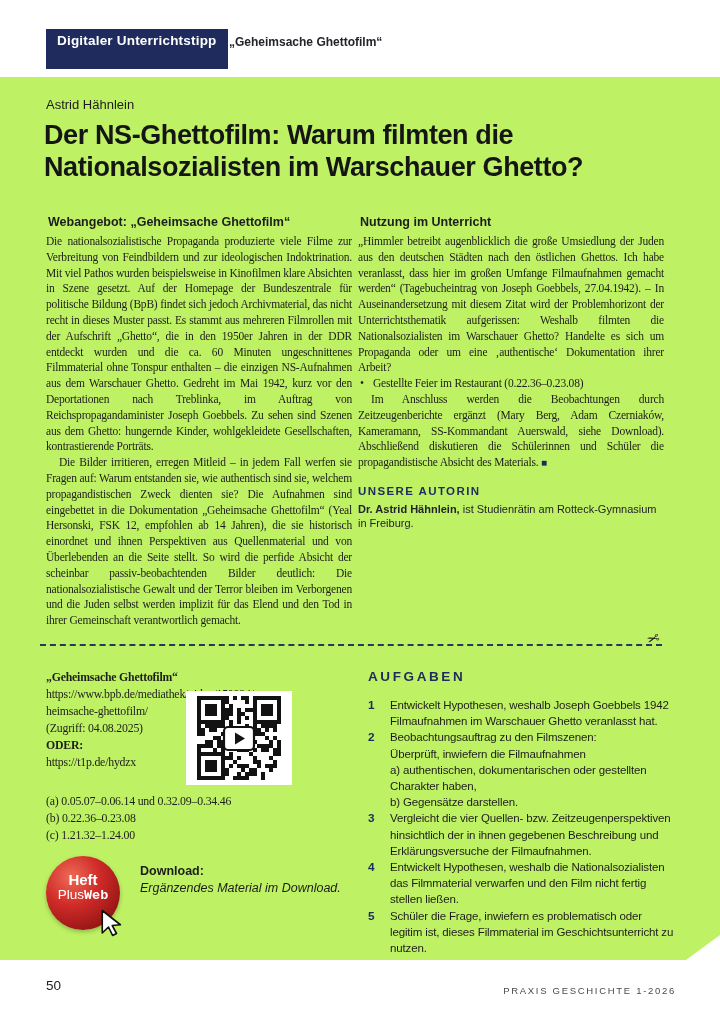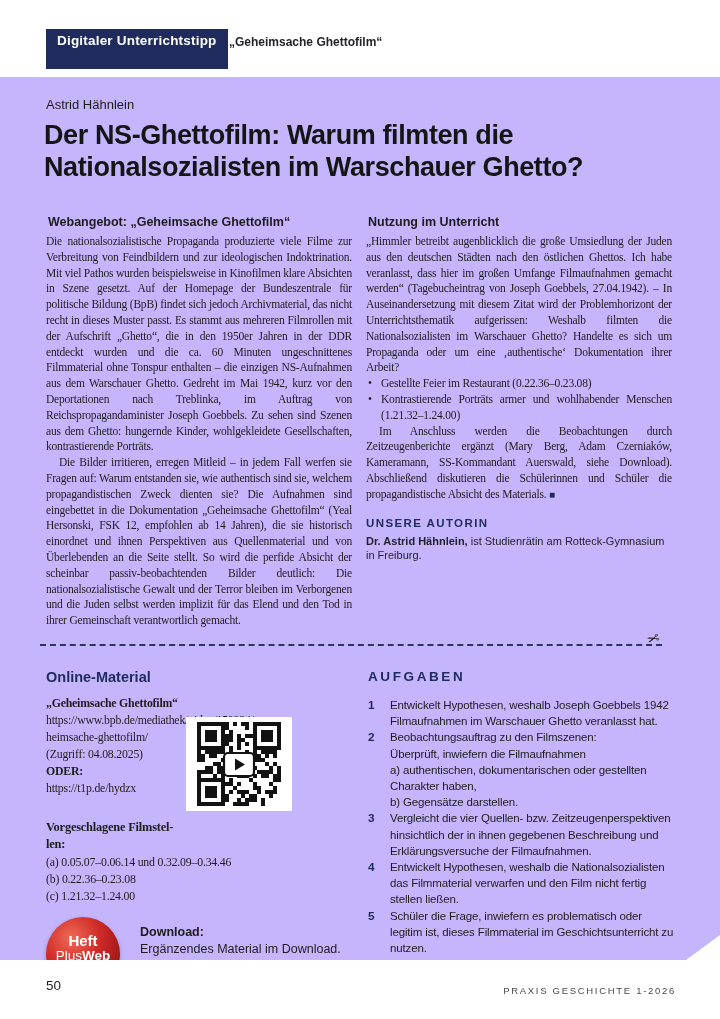--- a/index.html
+++ b/index.html
@@ -10,30 +10,30 @@
   
   .top-badge{
     position:absolute;left:46px;top:29px;background:#1e2b5c;color:#fff;
     font-weight:bold;font-size:13.5px;padding:4px 11px 21px;letter-spacing:.2px;
   }
   .badge-subtitle{
     position:absolute;left:229px;top:35px;font-size:12px;font-weight:600;color:#23232a;
   }
   
   .cream{
-    position:absolute;left:0;top:77px;width:720px;height:883px;background:#c4b5fd;
+    position:absolute;left:0;top:77px;width:720px;height:883px;background:#bef264;
     clip-path:polygon(0 0,720px 0,720px 858px,686px 883px,0 883px);
   }
   .author-line{position:absolute;left:46px;top:20px;font-size:13px;color:#1d1d1b;}
   .page-title{
     position:absolute;left:44px;top:42px;width:640px;font-size:27px;font-weight:bold;
     line-height:32px;letter-spacing:-0.4px;color:#151515;white-space:pre-line;
   }
   
-  .columns{position:absolute;left:46px;top:138px;width:630px;display:flex;gap:14px;}
+  .columns{position:absolute;left:46px;top:138px;width:630px;display:flex;gap:6px;}
   .col{width:306px;flex:0 0 306px;}
   .col-heading{font-size:12.5px;font-weight:bold;margin:0 0 5px 2px;color:#1d1d1b;}
   p.body-p{
     font-family:"Liberation Serif",serif;font-size:11.5px;line-height:15.8px;
     letter-spacing:-0.2px;text-align:justify;margin:0;color:#1d1d1b;hyphens:auto;
   }
   p.indent{text-indent:13px;}
   ul.bullets{list-style:none;margin:0;padding:0;font-family:"Liberation Serif",serif;
     font-size:11.5px;line-height:15.8px;letter-spacing:-0.2px;text-align:justify;hyphens:auto;}
   ul.bullets li{position:relative;padding-left:15px;}
@@ -68,25 +68,25 @@
   .fs-heading{font-weight:bold;white-space:pre-line;margin:0 0 1px;font-size:12.4px;}
   .fs-item{margin:0;}
   .download-row{display:flex;margin-top:12px;align-items:flex-start;}
   .heft-badge{
     position:relative;width:74px;height:74px;border-radius:50%;flex:0 0 74px;
     background:radial-gradient(circle at 34% 28%,#ef6a55 0%,#cf2b28 40%,#8c1211 85%,#6e0c0c 100%);
     color:#fff;text-align:center;box-shadow:0 2px 4px rgba(0,0,0,.25);
   }
   .heft-badge .l1{display:block;font-weight:bold;font-size:15px;margin-top:16px;line-height:15px;}
   .heft-badge .l2{display:block;font-size:13.5px;line-height:15px;}
-  .heft-badge .l2 b{font-weight:bold;}
+  .heft-badge .l2 b{font-weight:bold;font-family:Liberation Mono, monospace;}
   .cursor-icon{position:absolute;right:-6px;bottom:-8px;width:30px;height:30px;}
   .dl-text{margin-left:20px;padding-top:8px;}
   .dl-label{font-weight:bold;font-size:12.5px;margin:0 0 3px;}
-  .dl-desc{font-size:12.5px;margin:0;}
+  .dl-desc{font-size:12.5px;margin:0;font-style:italic;}
   
   .aufgaben-heading{color:#1e2b5c;font-size:13.5px;font-weight:bold;letter-spacing:2.6px;margin:0 0 13px;}
   ol.tasks{list-style:none;margin:0;padding:0;}
   ol.tasks li{display:flex;margin:0;}
   ol.tasks .num{color:#1e2b5c;font-weight:bold;font-size:11.8px;width:22px;flex:0 0 22px;line-height:16.2px;}
   ol.tasks .task{white-space:pre-line;font-size:11.5px;line-height:16.2px;letter-spacing:-0.15px;color:#1d1d1b;}
   
   .page-num{position:absolute;left:46px;top:978px;font-size:13.5px;color:#1d1d1b;}
   .journal{position:absolute;right:44px;top:985px;font-size:9.5px;letter-spacing:1.7px;color:#4a4a4a;}
 </style>
@@ -109,39 +109,37 @@
       <h3 class="col-heading">Webangebot: „Geheimsache Ghettofilm“</h3>
       <p class="body-p">Die nationalsozialistische Propaganda produzierte viele Filme zur Verbreitung von Feindbildern und zur ideologischen Indoktrination. Mit viel Pathos wurden beispielsweise in Kinofilmen klare Absichten in Szene gesetzt. Auf der Homepage der Bundeszentrale für politische Bildung (BpB) findet sich jedoch Archivmaterial, das nicht recht in dieses Muster passt. Es stammt aus mehreren Filmrollen mit der Aufschrift „Ghetto“, die in den 1950er Jahren in der DDR entdeckt wurden und die ca. 60 Minuten ungeschnittenes Filmmaterial ohne Tonspur enthalten – die einzigen NS-Aufnahmen aus dem Warschauer Ghetto. Gedreht im Mai 1942, kurz vor den Deportationen nach Treblinka, im Auftrag von Reichspropagandaminister Joseph Goebbels. Zu sehen sind Szenen aus dem Ghetto: hungernde Kinder, wohlgekleidete Gesellschaften, kontrastierende Porträts.</p>
       <p class="body-p indent">Die Bilder irritieren, erregen Mitleid – in jedem Fall werfen sie Fragen auf: Warum entstanden sie, wie authentisch sind sie, welchem propagandistischen Zweck dienten sie? Die Aufnahmen sind eingebettet in die Dokumentation „Geheimsache Ghettofilm“ (Yeal Hersonski, FSK 12, empfohlen ab 14 Jahren), die sie historisch einordnet und ihnen Perspektiven aus Quellenmaterial und von Überlebenden an die Seite stellt. So wird die perfide Absicht der scheinbar passiv-beobachtenden Bilder deutlich: Die nationalsozialistische Gewalt und der Terror bleiben im Verborgenen und die Juden selbst werden implizit für das Elend und den Tod in ihrer Gemeinschaft verantwortlich gemacht.</p>
     </div>
 
     <div class="col">
       <h3 class="col-heading">Nutzung im Unterricht</h3>
       <p class="body-p">„Himmler betreibt augenblicklich die große Umsiedlung der Juden aus den deutschen Städten nach den östlichen Ghettos. Ich habe veranlasst, dass hier im großen Umfange Filmaufnahmen gemacht werden“ (Tagebucheintrag von Joseph Goebbels, 27.04.1942). – In Auseinandersetzung mit diesem Zitat wird der Problemhorizont der Unterrichtsthematik aufgerissen: Weshalb filmten die Nationalsozialisten im Warschauer Ghetto? Handelte es sich um Propaganda oder um eine ‚authentische‘ Dokumentation ihrer Arbeit?</p>
       <ul class="bullets">
         <li>Gestellte Feier im Restaurant (0.22.36–0.23.08)</li>
-        <li>Kontrastierende Porträts armer und wohlhabender Menschen (1.21.32–1.24.00)</li>
       </ul>
       <p class="body-p indent"><span>Im Anschluss werden die Beobachtungen durch Zeitzeugenberichte ergänzt (Mary Berg, Adam Czerniaków, Kameramann, SS-Kommandant Auerswald, siehe Download). Abschließend diskutieren die Schülerinnen und Schüler die propagandistische Absicht des Materials. </span><span class="end-mark">■</span></p>
 
       <div class="author-box">
         <h4 class="author-box-heading">UNSERE AUTORIN</h4>
         <p class="author-box-text"><b>Dr. Astrid Hähnlein,</b><span> ist Studienrätin am Rotteck-Gymnasium in Freiburg.</span></p>
       </div>
     </div>
   </div>
 
   <div class="cutline">
     <span class="scissors">✂</span>
   </div>
 
   <div class="bottom">
 
     <div class="bcol-left">
-      <h2 class="section-heading">Online-Material</h2>
       <div class="om-block">
         <p class="om-line om-bold">„Geheimsache Ghettofilm“</p>
         <p class="om-line">https://www.bpb.de/mediathek/video/159924/ge-</p>
         <p class="om-line">heimsache-ghettofilm/</p>
         <p class="om-line om-bold" style="font-weight:normal;">(Zugriff: 04.08.2025)</p>
         <p class="om-line om-bold">ODER:</p>
         <p class="om-line">https://t1p.de/hydzx</p>
         <div class="qr-box">
           <svg width="90" height="84" viewBox="0 0 84 84" xmlns="http://www.w3.org/2000/svg">
               <rect x="28" y="0" width="4" height="4" fill="#121212"></rect>
@@ -288,22 +286,20 @@
               <rect x="0" y="56" width="28" height="28" fill="#121212"></rect>
               <rect x="4" y="60" width="20" height="20" fill="#ffffff"></rect>
               <rect x="8" y="64" width="12" height="12" fill="#121212"></rect>
               <rect x="27" y="31" width="30" height="23" rx="4" fill="#ffffff" stroke="#121212" stroke-width="2.2"></rect>
               <path d="M38 36.5 L48 42.5 L38 48.5 Z" fill="#121212"></path>
             </svg>
         </div>
       </div>
 
       <div class="filmstellen">
-        <p class="fs-heading">Vorgeschlagene Filmstel-
-len:</p>
         <p class="fs-item">(a) 0.05.07–0.06.14 und 0.32.09–0.34.46</p>
         <p class="fs-item">(b) 0.22.36–0.23.08</p>
         <p class="fs-item">(c) 1.21.32–1.24.00</p>
       </div>
 
       <div class="download-row">
         <div class="heft-badge">
           <span class="l1">Heft</span>
           <span class="l2"><span>Plus</span><b>Web</b></span>
           <svg class="cursor-icon" viewBox="0 0 24 24" xmlns="http://www.w3.org/2000/svg">

